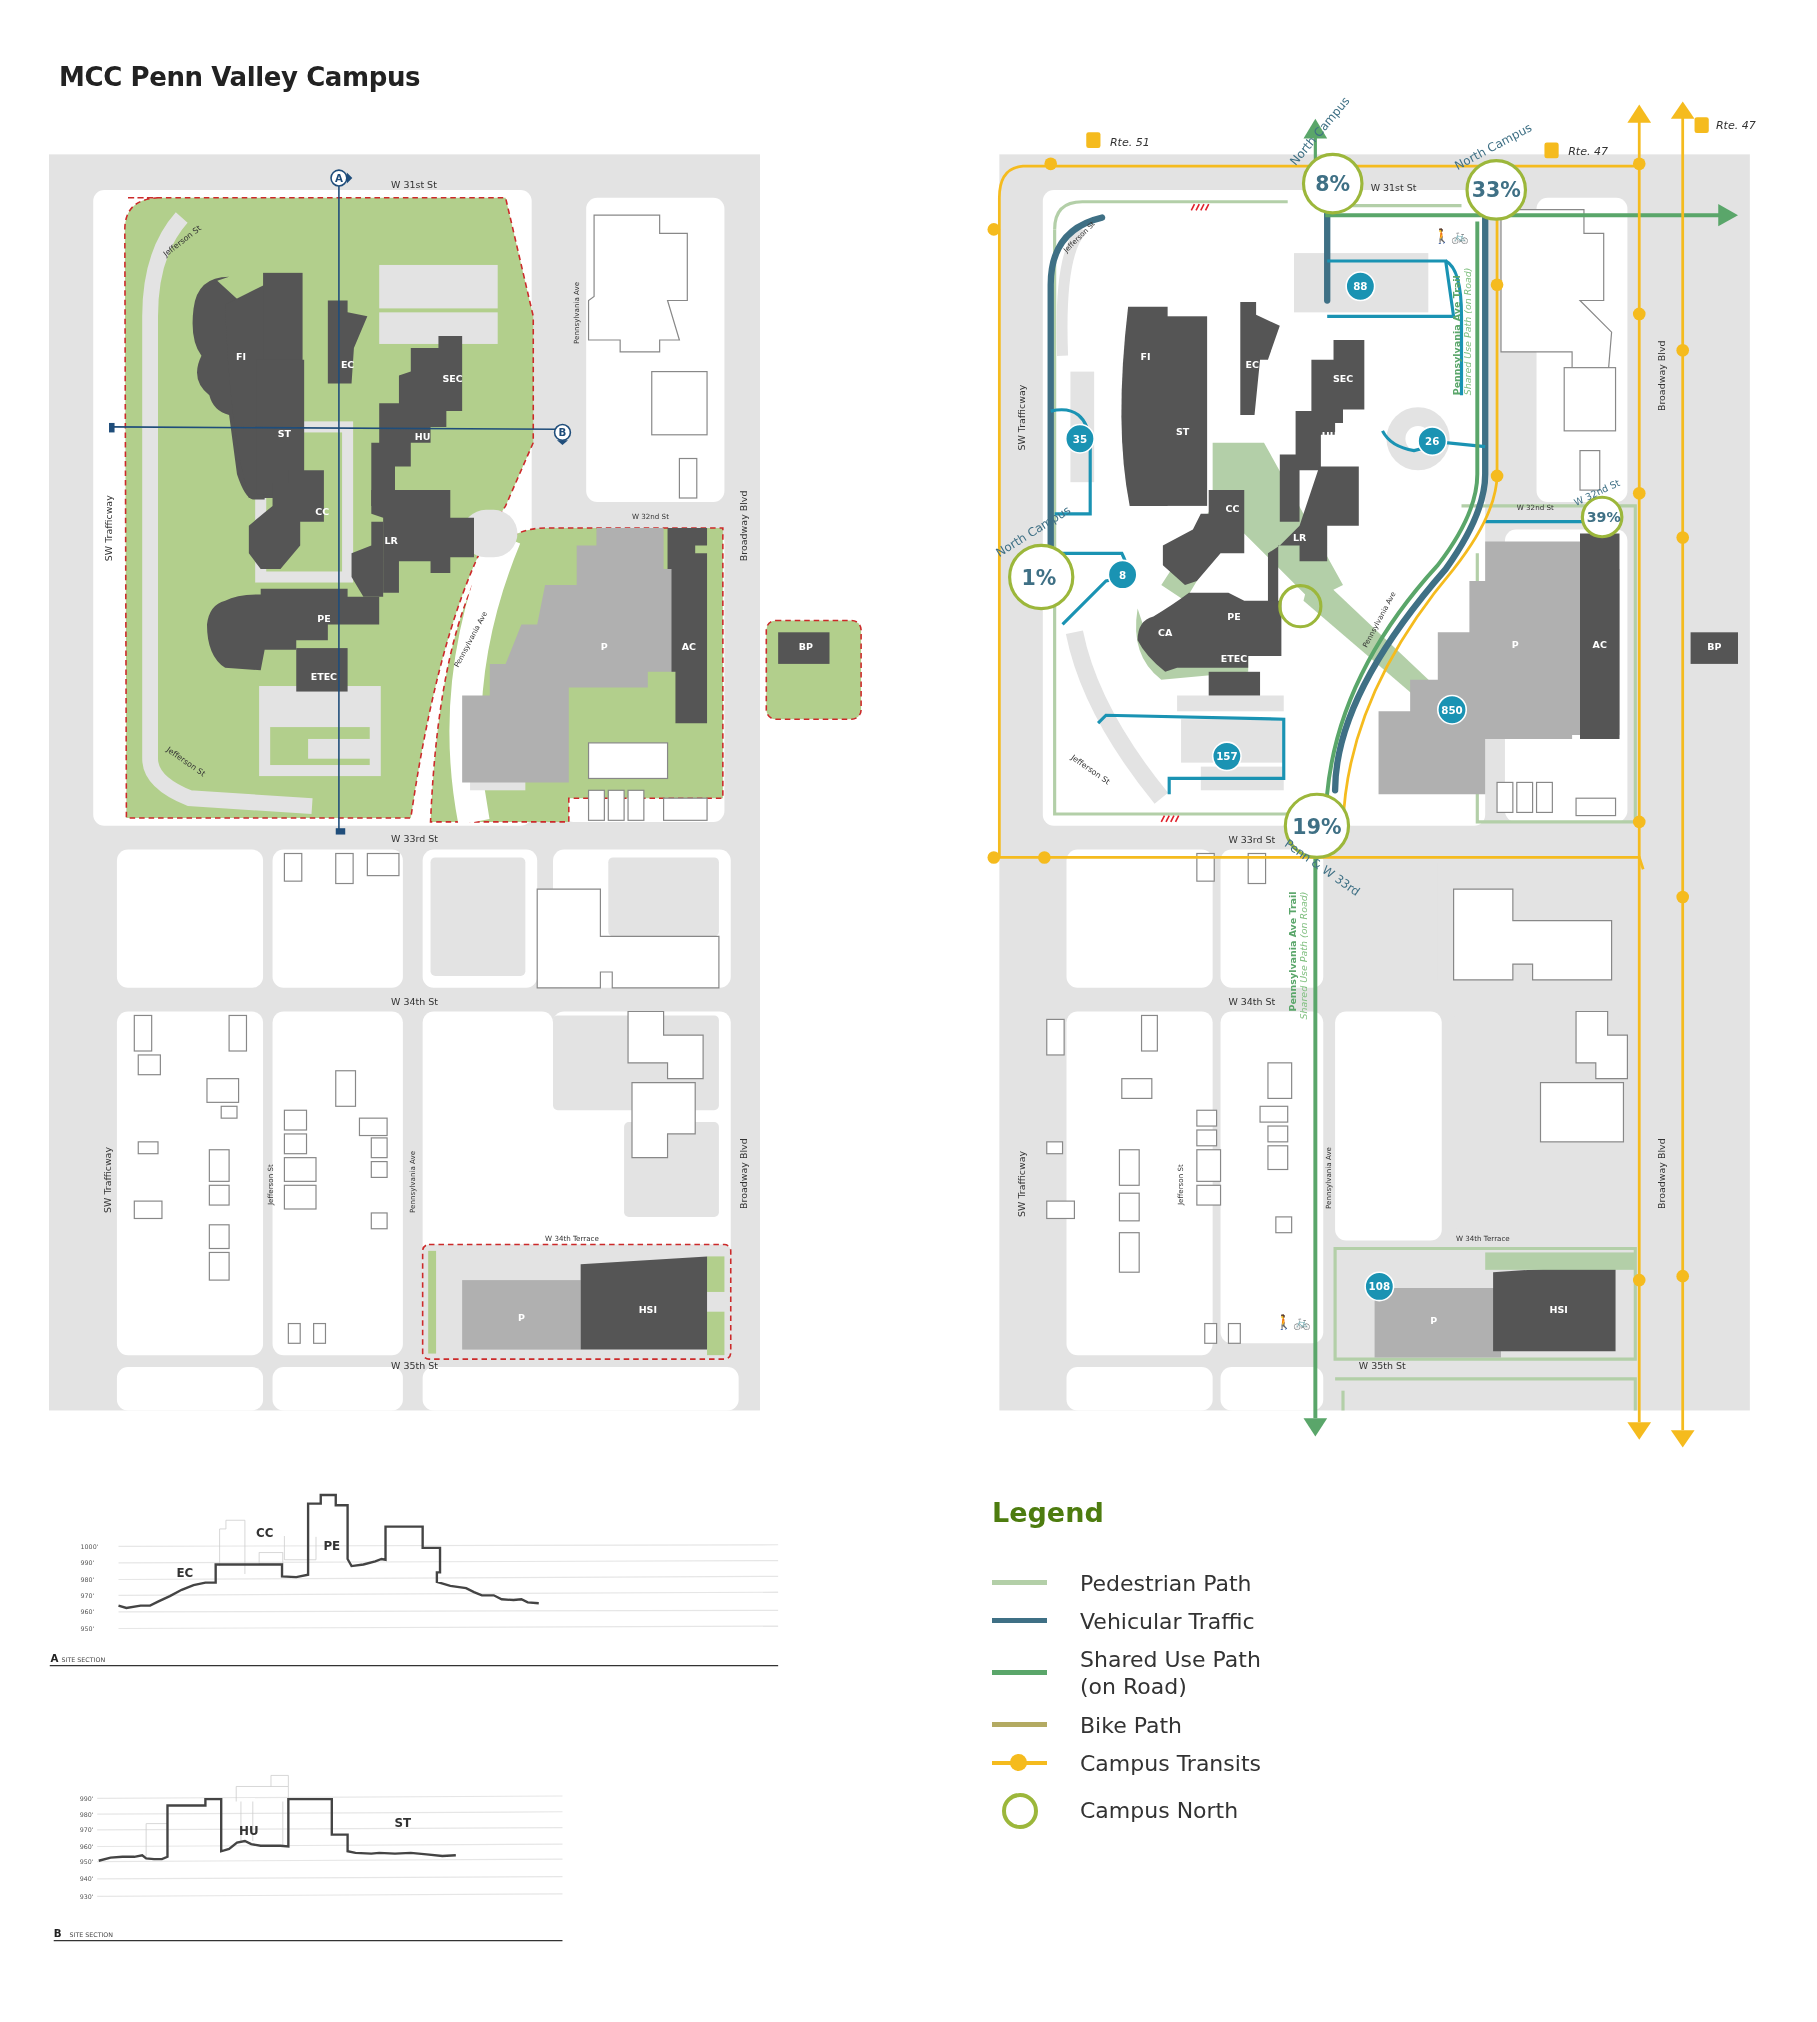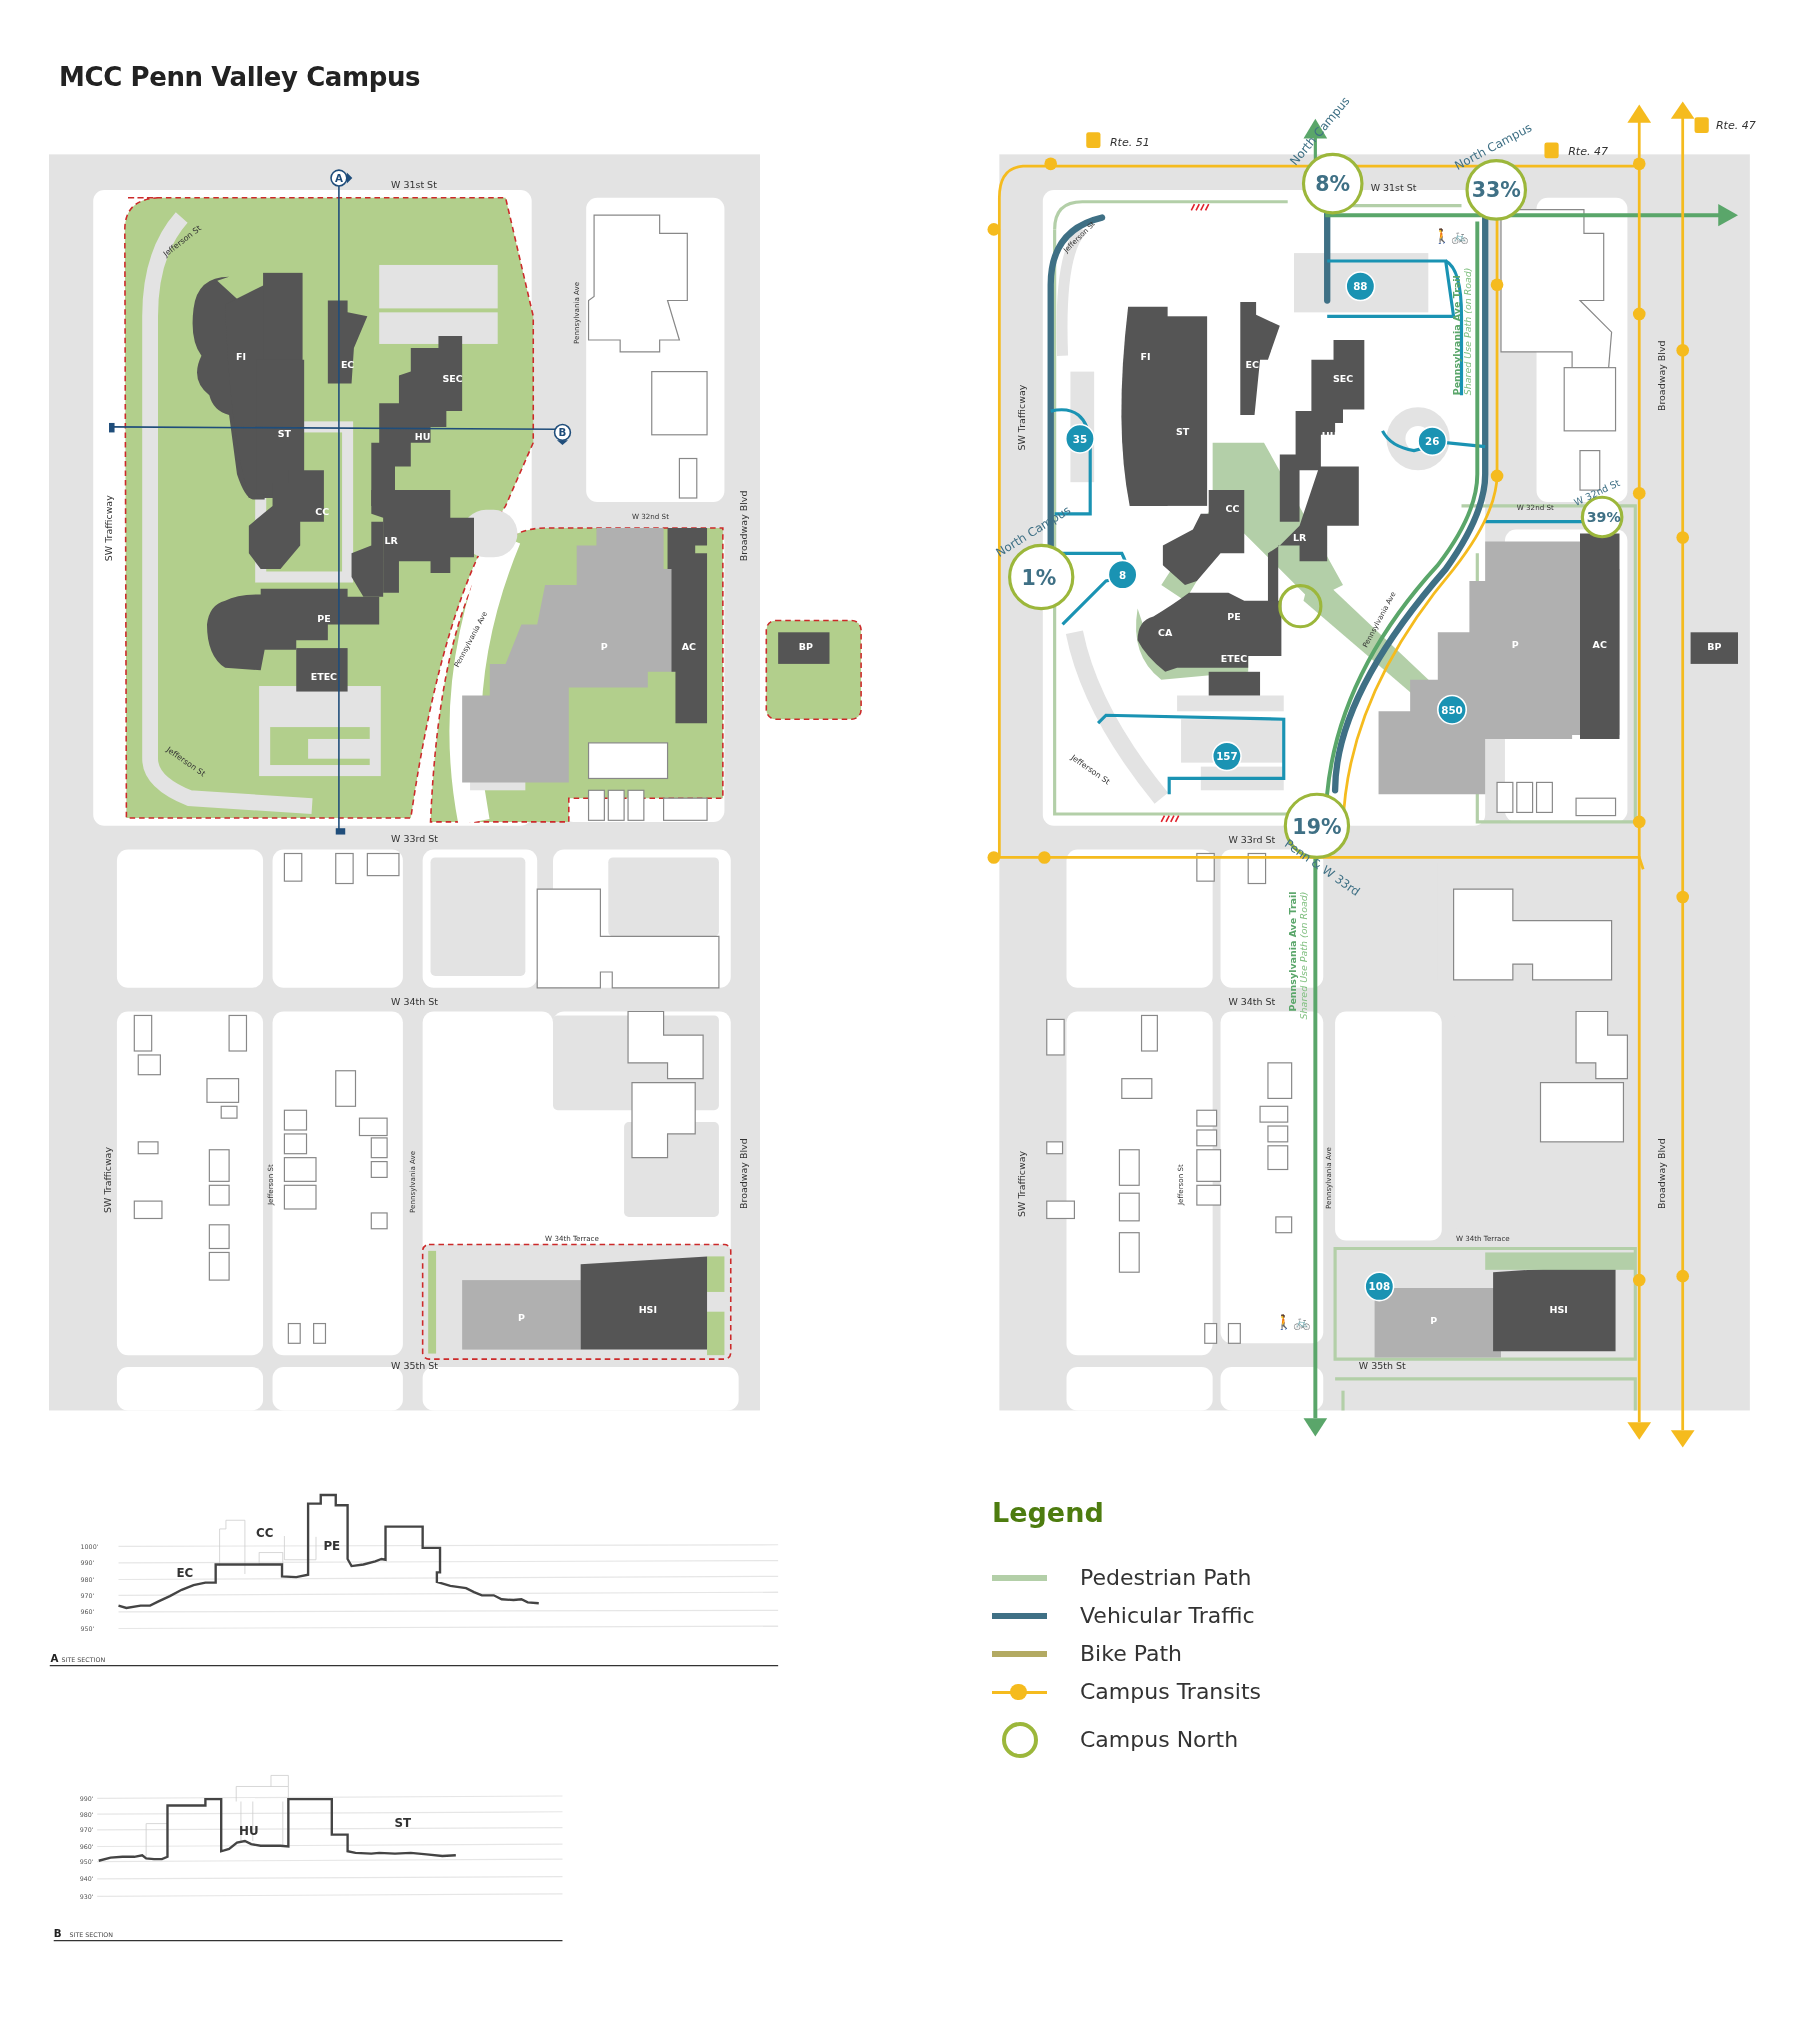--- a/index.html
+++ b/index.html
@@ -2,21 +2,21 @@
 <html style="font-size:12.6px"><head>
 <meta charset="utf-8">
 <style>
   html,body{margin:0;padding:0;background:#fff;}
   body{width:1817px;height:2023px;position:relative;overflow:hidden;font-family:"DejaVu Sans","Liberation Sans",sans-serif;color:#333;}
   .title{position:absolute;left:59px;top:62px;font-size:26px;font-weight:bold;color:#222;letter-spacing:-0.4px;}
   svg{position:absolute;left:0;top:0;}
   .lbl{font-family:"DejaVu Sans","Liberation Sans",sans-serif;}
   .legend{position:absolute;left:992px;top:1497px;}
   .legend h2{margin:0 0 36px 0;font-size:27px;font-weight:bold;color:#4d7c0f;}
-  .lg-item{display:flex;align-items:flex-start;height:38px;}
+  .lg-item{display:flex;align-items:center;height:38px;}
   .lg-swatch{width:55px;margin-right:33px;position:relative;height:28.4px;}
   .lg-line{position:absolute;left:0;top:11px;width:55px;height:5.5px;}
   .lg-text{font-size:22px;color:#333;line-height:27px;}
   .lg-dot{position:absolute;left:18px;top:5.5px;width:16.6px;height:16.6px;border-radius:50%;background:#f5bb1e;}
   .lg-ring{position:absolute;left:9.5px;top:-3.2px;width:36px;height:36px;border-radius:50%;border:4px solid #9cb73b;box-sizing:border-box;}
 </style>
 </head>
 <body>
 
 <div class="title">MCC Penn Valley Campus</div>
@@ -530,20 +530,27 @@
         <div class="lg-line" style="background:#b3cfa8"></div>
       </div>
     <div class="lg-text">Pedestrian Path</div>
   </div>
   <div class="lg-item">
     <div class="lg-swatch">
         <div class="lg-line" style="background:#3f7085"></div>
       </div>
     <div class="lg-text">Vehicular Traffic</div>
   </div>
+  <div class="lg-item" style="height:66px">
+    <div class="lg-swatch">
+        <div class="lg-line" style="background:#5aa66a"></div>
+      </div>
+    <div class="lg-text" style="white-space:pre-line">Shared Use Path
+(on Road)</div>
+  </div>
   <div class="lg-item">
     <div class="lg-swatch">
         <div class="lg-line" style="background:#b3aa62"></div>
       </div>
     <div class="lg-text">Bike Path</div>
   </div>
   <div class="lg-item">
     <div class="lg-swatch">
         <div class="lg-line" style="background:#f5bb1e;height:3.2px;top:12.6px"></div>
         <div class="lg-dot"></div>

